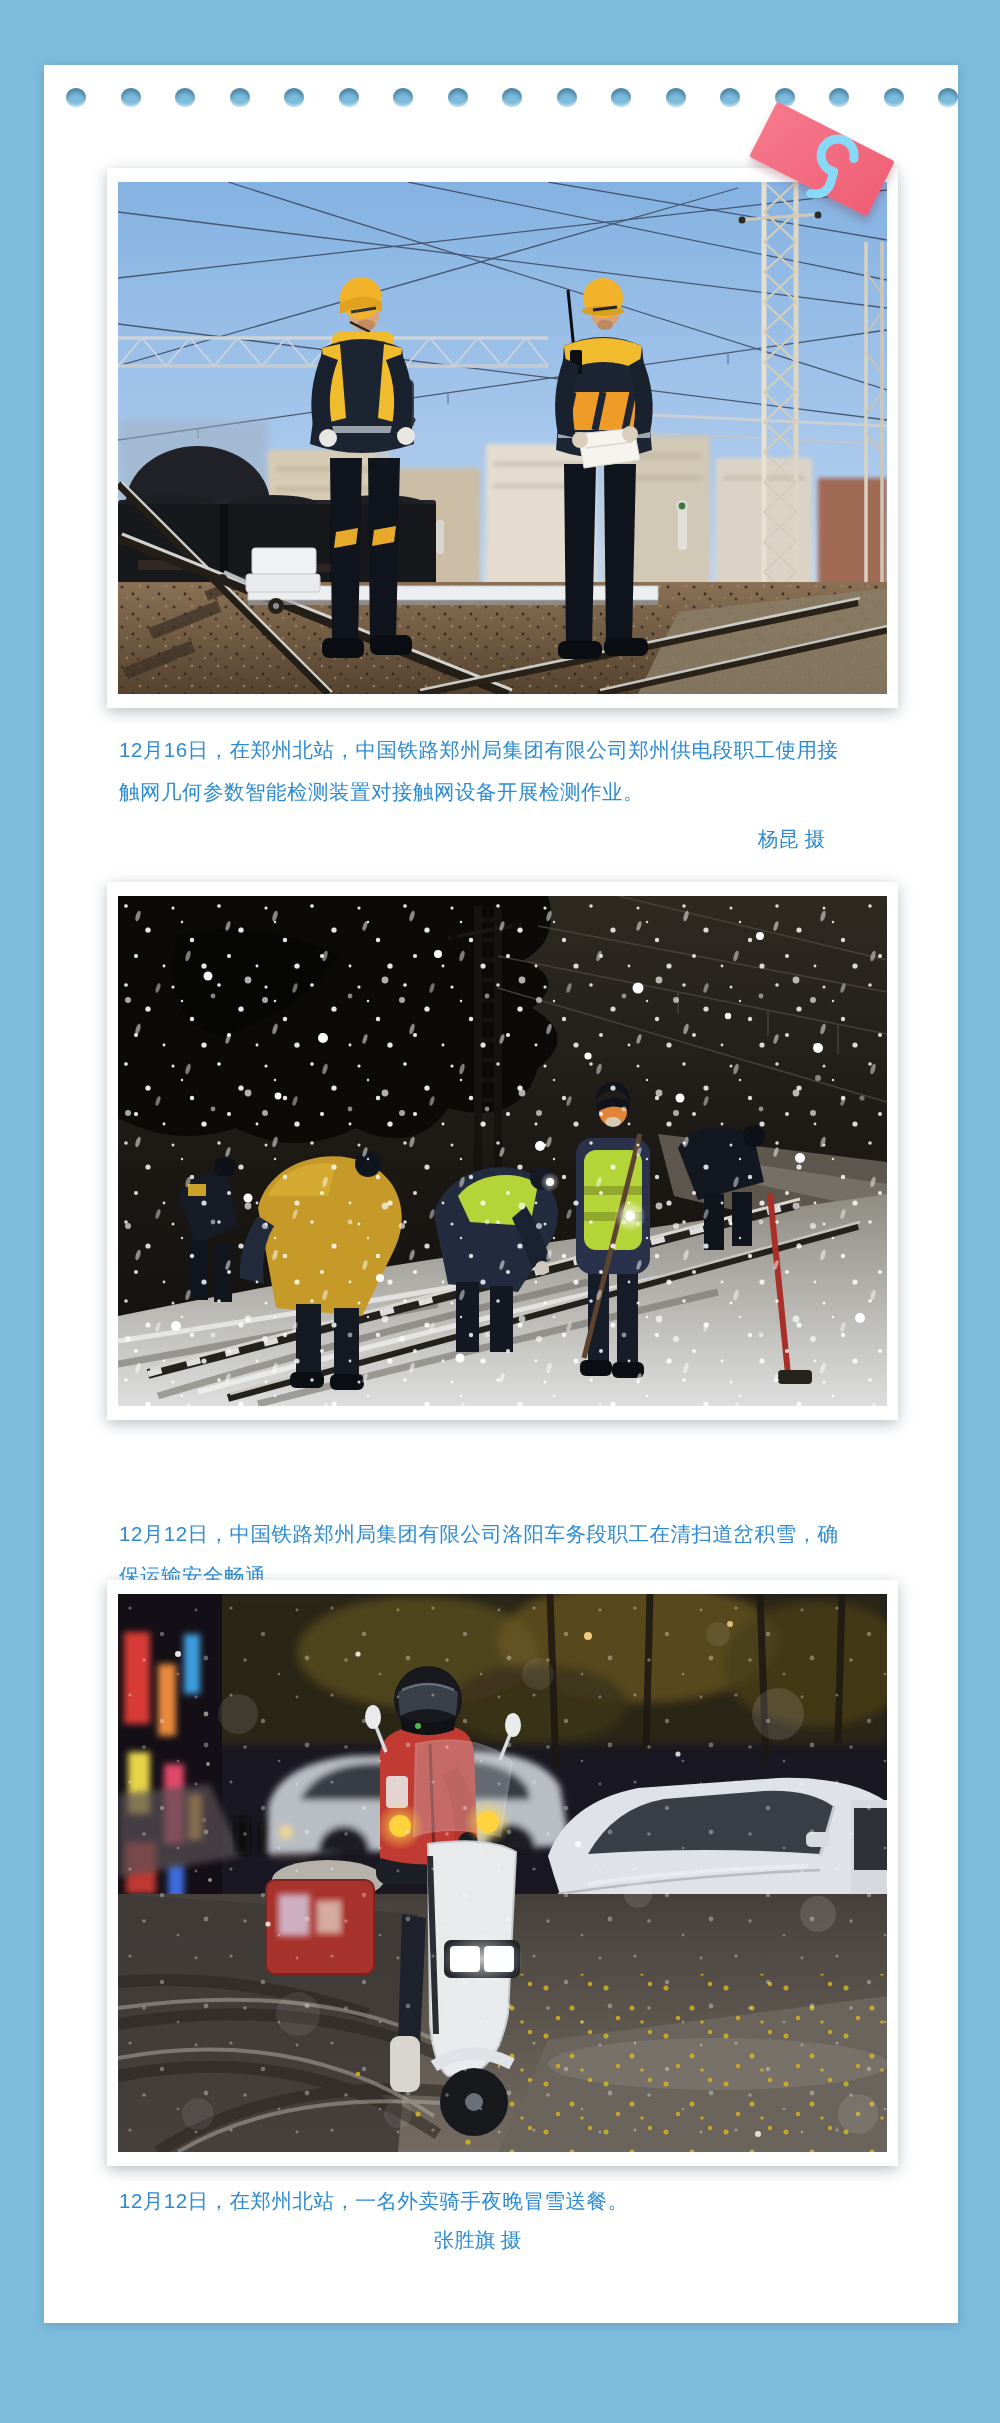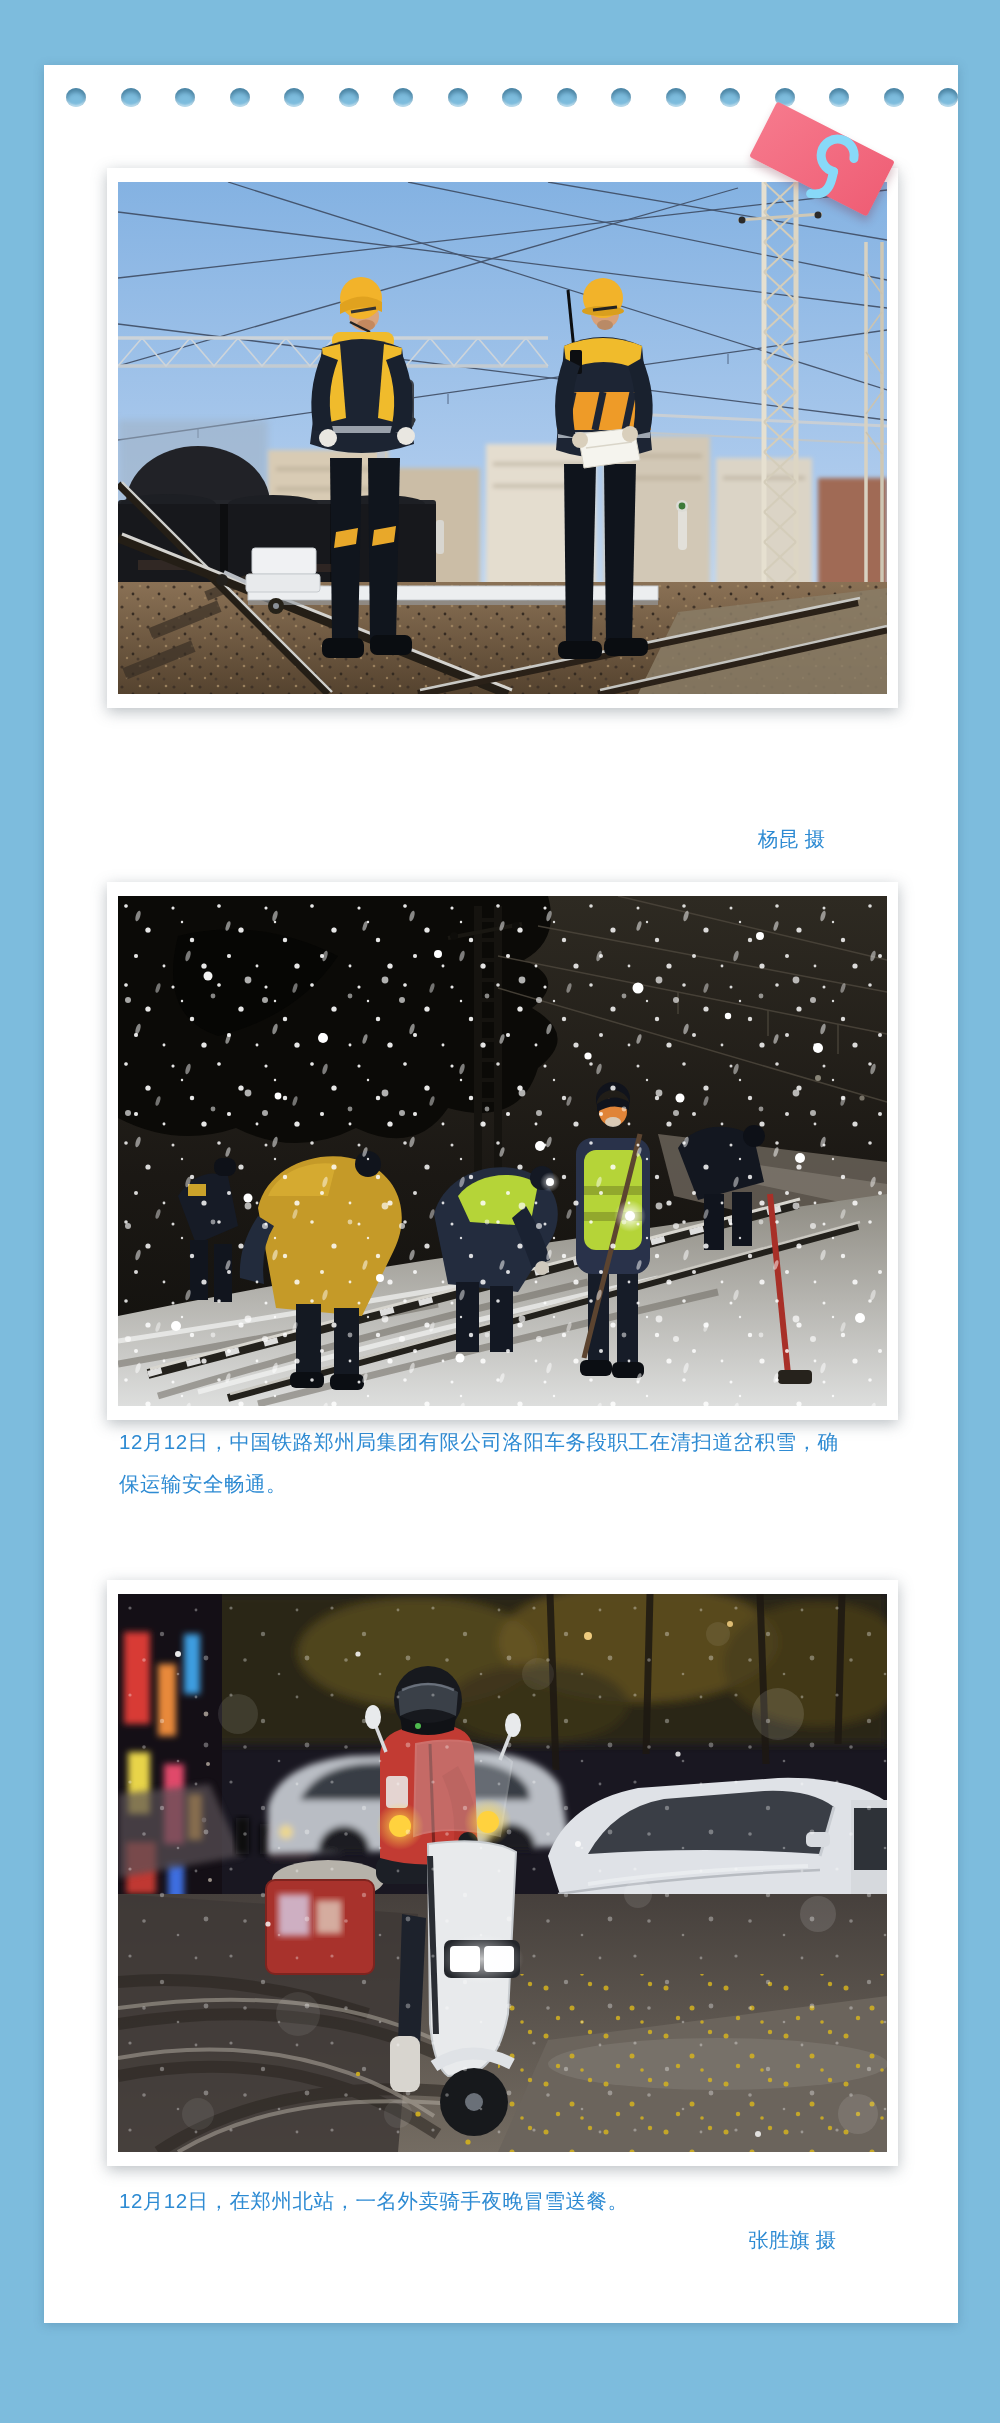--- a/index.html
+++ b/index.html
@@ -302,20 +302,24 @@
             <path d="M524 176 Q540 214 532 250 L514 254 Q522 216 510 184 Z" fill="#19212e"></path>
             <polygon points="460,252 516,246 522,278 466,286" fill="#f5f4ee" stroke="#d9d5c9"></polygon>
             <line x1="468" y1="266" x2="514" y2="260" stroke="#d9d5c9" stroke-width="1.5"></line>
             <circle cx="462" cy="258" r="8" fill="#d9cfbc"></circle>
               <circle cx="512" cy="252" r="8" fill="#d9cfbc"></circle>
           </g>
         </svg>
       </div>
     </div>
 
+    <div class="cap" style="top:664px;">
+      <div class="ln">12月16日，在郑州北站，中国铁路郑州局集团有限公司郑州供电段职工使用接</div>
+      <div class="ln">触网几何参数智能检测装置对接触网设备开展检测作业。</div>
+    </div>
     <div class="credit" style="top:753px;padding-right:60px;width:706px;text-align:right;">杨昆 摄</div>
 
     <div class="frame" style="top:817px;height:538px;">
       <div class="ph">
         <svg viewBox="0 0 769 510" preserveAspectRatio="none">
           <defs>
             <linearGradient id="p2bg" x1="0" y1="0" x2="0" y2="1">
               <stop offset="0" stop-color="#2e2a22"></stop>
                 <stop offset=".55" stop-color="#1b1814"></stop>
                 <stop offset="1" stop-color="#11100d"></stop>
@@ -487,21 +491,21 @@
             <circle cx="342" cy="462" r="4.5"></circle>
               <circle cx="742" cy="422" r="5"></circle>
               <circle cx="470" cy="160" r="3.6"></circle>
             <circle cx="160" cy="200" r="3.4"></circle>
               <circle cx="610" cy="120" r="3.2"></circle>
           </g>
         </svg>
       </div>
     </div>
 
-    <div class="cap" style="top:1356px;">
+    <div class="cap" style="top:1448px;">
       <div class="ln">12月12日，中国铁路郑州局集团有限公司洛阳车务段职工在清扫道岔积雪，确</div>
       <div class="ln">保运输安全畅通。</div>
     </div>
 
     <div class="frame" style="top:1515px;height:586px;">
       <div class="ph">
         <svg viewBox="0 0 769 558" preserveAspectRatio="none">
           <defs>
             <linearGradient id="p3gnd" x1="0" y1="0" x2="0" y2="1">
               <stop offset="0" stop-color="#46403c"></stop>
@@ -727,16 +731,16 @@
               <circle cx="640" cy="540" r="3" opacity=".8"></circle>
           </g>
           <rect width="769" height="558" fill="url(#p3snow)" opacity=".55"></rect>
         </svg>
       </div>
     </div>
 
     <div class="cap" style="top:2115px;">
       <div class="ln">12月12日，在郑州北站，一名外卖骑手夜晚冒雪送餐。</div>
     </div>
-    <div class="credit" style="top:2154px;padding-right:49px;width:717px;">张胜旗 摄</div>
+    <div class="credit" style="top:2154px;padding-right:49px;width:717px;text-align:center;">张胜旗 摄</div>
 
   </div>
 </div>
 
 </body></html>

